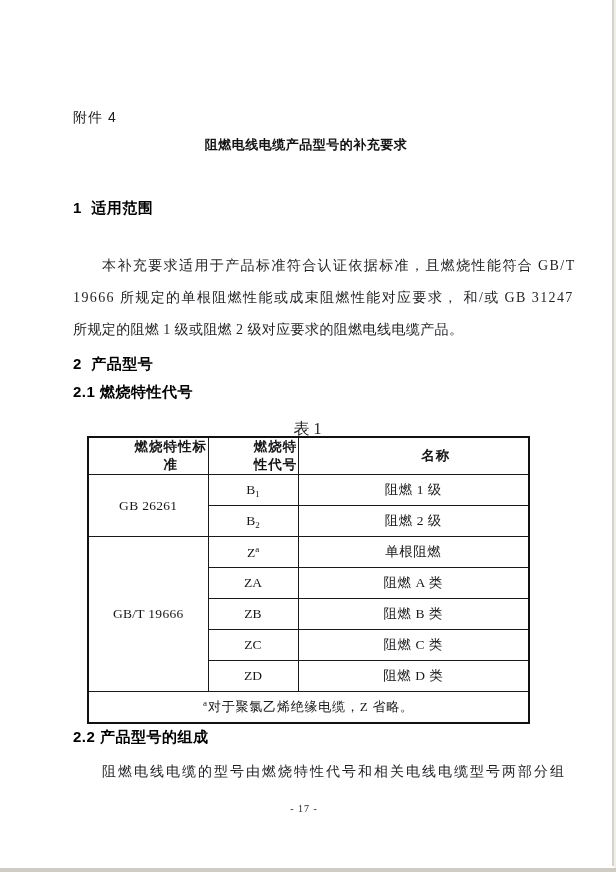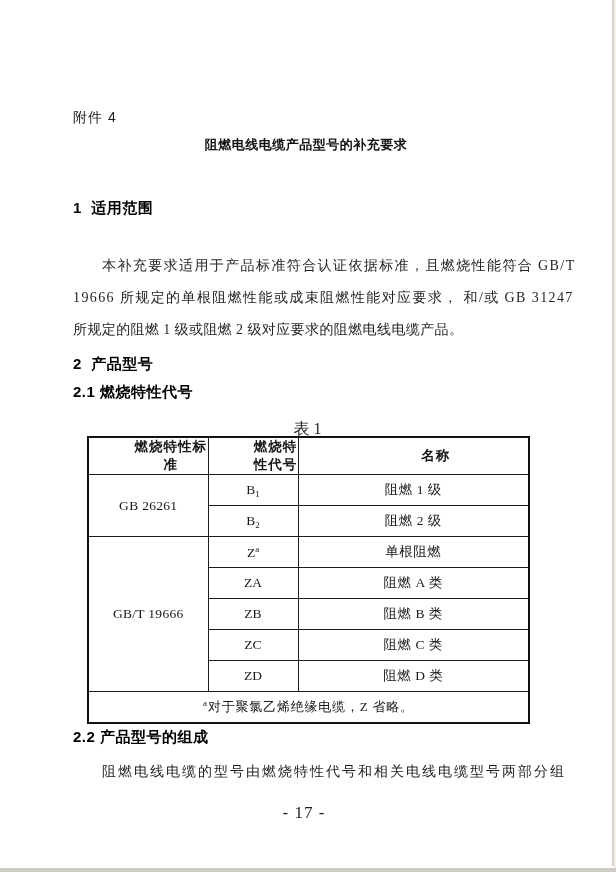--- a/index.html
+++ b/index.html
@@ -143,21 +143,21 @@
     height: 32px;
     font-size: 13px;
     letter-spacing: 0.8px;
   }
   td.footnote-cell sup { font-size: 9px; vertical-align: 5px; }
   .page-number {
     position: absolute;
     left: 0; top: 803px;
     width: 608px;
     text-align: center;
-    font-size: 17px;
+    font-size: 10px;
     letter-spacing: 1px;
     color: #1f1f23;
   }
 </style>
 </head>
 <body>
 
 <div class="page">
 
   <div class="attachment">附件 4</div>

